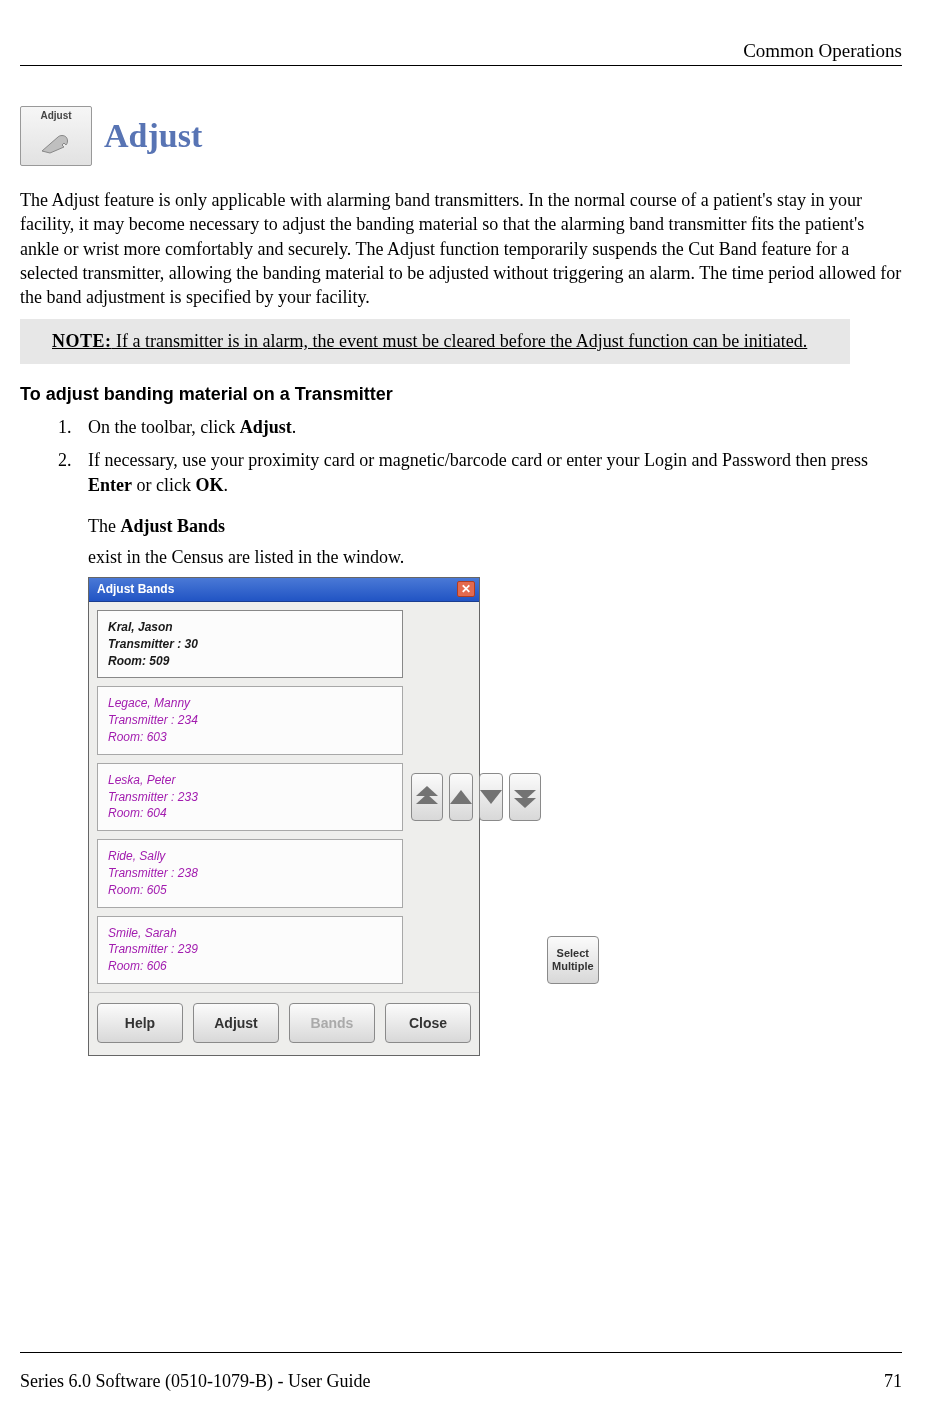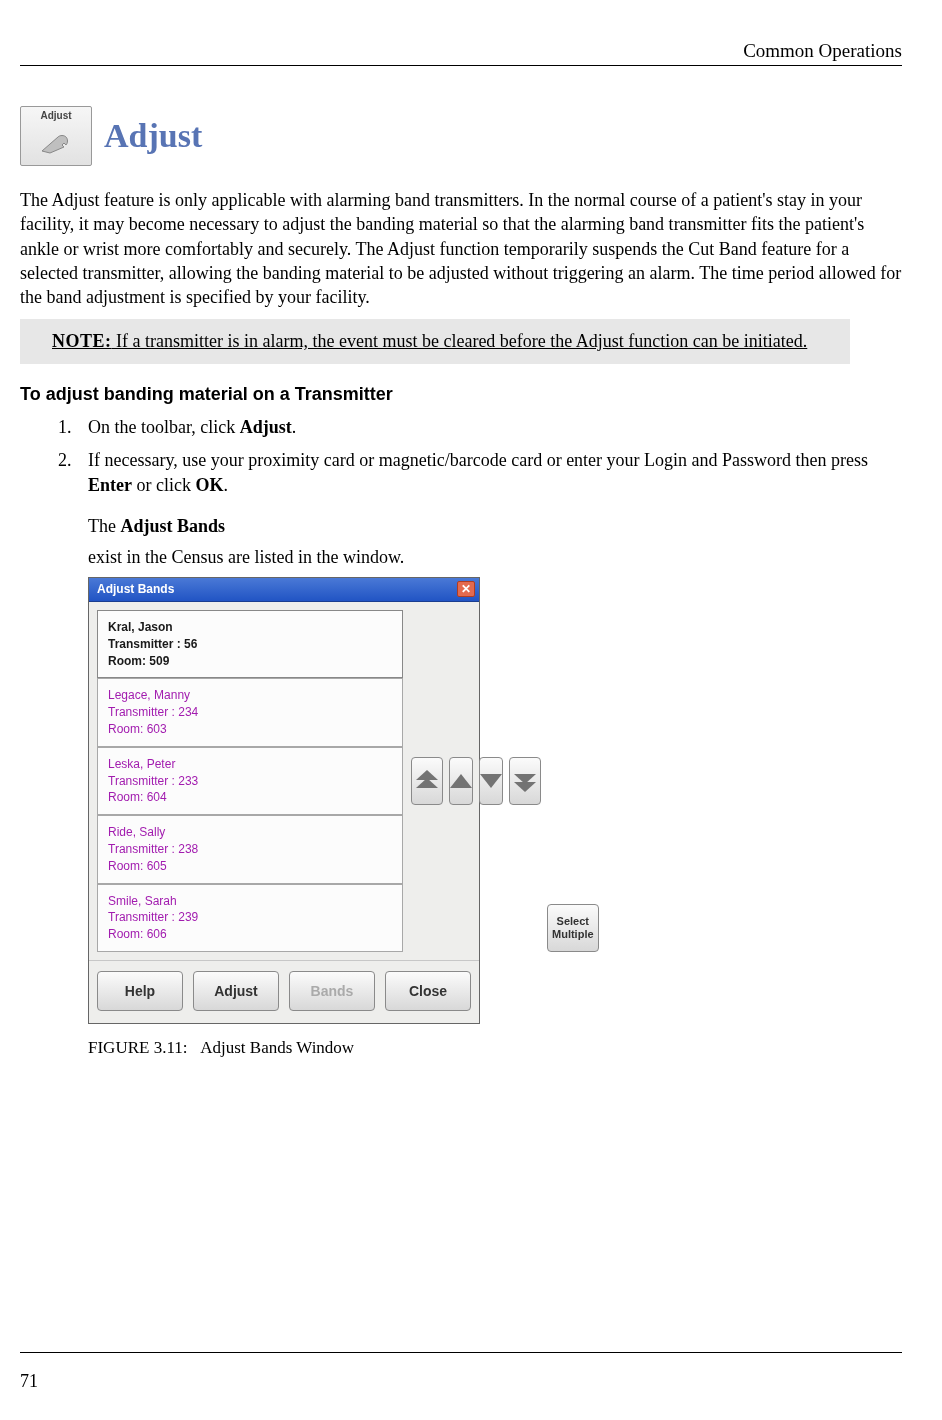--- a/index.html
+++ b/index.html
@@ -121,21 +121,22 @@
     }
     .dialog-body {
       display: flex;
       padding: 8px;
       gap: 8px;
     }
     .list-col {
       flex: 1;
       display: flex;
       flex-direction: column;
-      gap: 0;
+      gap: 8px;
+      font-style: italic;
     }
     .list-item {
       border: 1px solid #a8a8a8;
       background: #fcfcfc;
       padding: 8px 10px;
       font-size: 12px;
       line-height: 1.4;
     }
     .list-item.selected {
       color: #1a1a1a;
@@ -261,21 +262,21 @@
 <div class="figure-wrap">
   <div class="dialog">
     <div class="dialog-titlebar">
       <span>Adjust Bands</span>
       <div class="dialog-close">✕</div>
     </div>
     <div class="dialog-body">
       <div class="list-col">
         <div class="list-item selected">
           <span class="name">Kral, Jason</span>
-          <span class="name">Transmitter : 56</span>
+          <span class="name">Transmitter : 30</span>
           <span class="name">Room: 509</span>
         </div>
         <div class="list-item muted">
           <span class="name">Legace, Manny</span>
           <span class="name">Transmitter : 234</span>
           <span class="name">Room: 603</span>
         </div>
         <div class="list-item muted">
           <span class="name">Leska, Peter</span>
           <span class="name">Transmitter : 233</span>
@@ -314,20 +315,18 @@
         <div class="select-mult">Select Multiple</div>
       </div>
     </div>
     <div class="dialog-footer">
       <div class="dlg-btn">Help</div>
       <div class="dlg-btn">Adjust</div>
       <div class="dlg-btn disabled">Bands</div>
       <div class="dlg-btn">Close</div>
     </div>
   </div>
-  <div class="figure-caption">
-    <span>FIGURE 3.11:</span>&nbsp;&nbsp;&nbsp;<span>Adjust Bands Window</span>
-  </div>
 </div>
 
 <div class="footer">
+  <span>Series 6.0 Software (0510-1079-B) - User Guide</span>
   <span>71</span>
 </div>
 
 </body></html>

